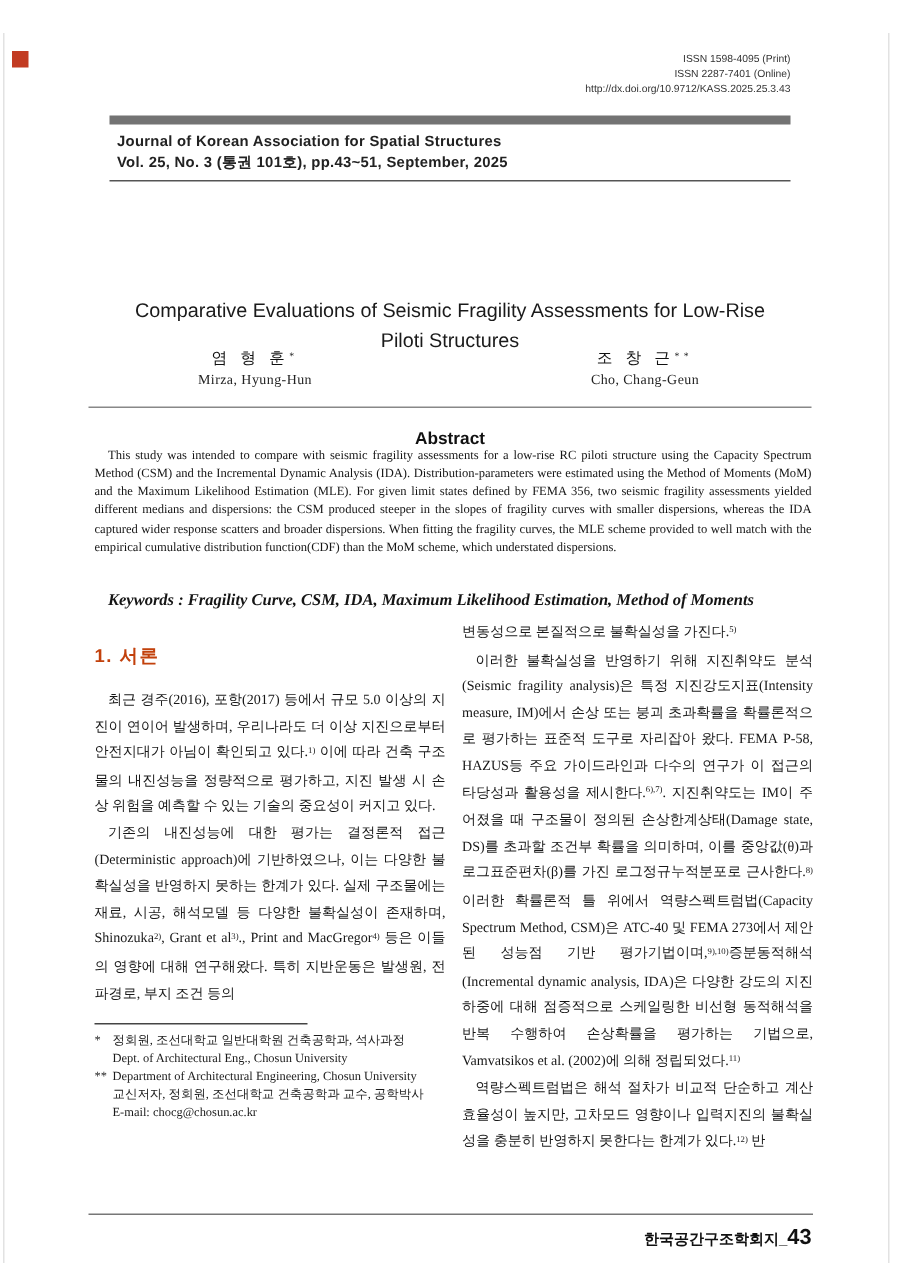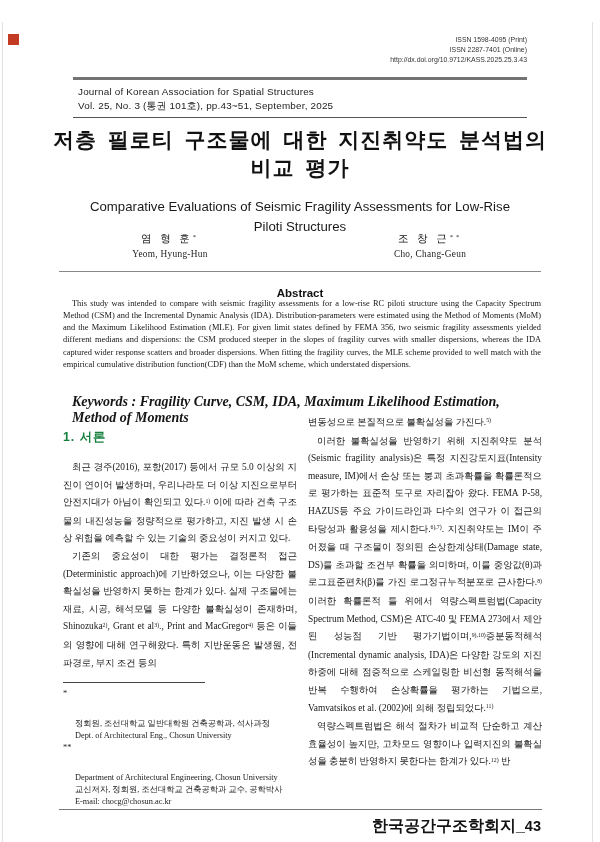--- a/index.html
+++ b/index.html
@@ -5,60 +5,60 @@
   html,body{margin:0;padding:0;background:#ffffff;}
   .page{position:relative;width:600px;height:842px;background:#ffffff;overflow:hidden;
         font-family:"Liberation Sans","DejaVu Sans",sans-serif;color:#1b1b1b;}
   .edge{position:absolute;top:22px;bottom:0;width:1px;background:#e2e2e2;}
   .edge-left{left:2px;}
   .edge-right{left:592px;}
   .red-mark{position:absolute;left:8px;top:34px;width:11px;height:11px;background:#c23b22;}
 
   .issn{position:absolute;top:35px;right:73px;text-align:right;font-size:6.9px;line-height:9.8px;color:#333;}
 
-  .masthead{position:absolute;left:73px;width:454px;top:77px;border-top:3px solid #737373;border-bottom:1px solid #555;
-            padding:4.5px 0 4px 5px;box-sizing:border-box;}
+  .masthead{position:absolute;left:73px;width:454px;top:77px;border-top:6px solid #737373;border-bottom:1px solid #555;
+            padding:4.5px 0 4px 5px;box-sizing:border-box;font-weight:bold;}
   .masthead div{font-size:9.9px;line-height:14px;color:#222;letter-spacing:0.2px;}
 
   .title-ko{position:absolute;left:0;width:600px;top:126px;text-align:center;font-weight:bold;
             font-size:21px;line-height:27.5px;letter-spacing:1px;word-spacing:4px;color:#111;}
   .title-en{position:absolute;left:0;width:600px;top:197px;text-align:center;font-weight:500;
             font-size:13.2px;line-height:19.5px;color:#1a1a1a;}
 
   .authors{position:absolute;left:40px;width:520px;top:232px;display:flex;}
   .author{width:50%;text-align:center;}
   .author-ko{font-size:10.5px;letter-spacing:3px;color:#111;}
   .author-en{font-size:9.3px;margin-top:3px;color:#222;letter-spacing:0.3px;}
 
   .serif{font-family:"Liberation Serif","DejaVu Serif",serif;}
 
   .abs-rule{position:absolute;left:59px;width:482px;top:271px;border-top:1px solid #888;}
   .abs-heading{position:absolute;left:0;width:600px;top:287px;text-align:center;font-weight:bold;font-size:11.5px;color:#111;}
   .abs-body{position:absolute;left:63px;width:478px;top:298px;font-size:8.4px;line-height:12.15px;
             text-align:justify;text-indent:9px;color:#151515;}
-  .keywords{position:absolute;left:72px;width:466px;top:394px;font-size:14px;font-style:italic;font-weight:600;color:#151515;}
+  .keywords{position:absolute;left:72px;width:466px;top:394px;font-size:11px;font-style:italic;font-weight:600;color:#151515;}
 
   .col{position:absolute;width:234px;}
   .col-left{left:63px;top:429px;}
   .col-right{left:308px;top:414px;}
-  .sec-heading{font-size:12.3px;font-weight:bold;letter-spacing:1px;color:#15803d;margin:0 0 13px 0;
+  .sec-heading{font-size:12.3px;font-weight:bold;letter-spacing:1px;color:#c2410c;margin:0 0 13px 0;
                font-family:"Liberation Sans","DejaVu Sans",sans-serif;}
   .para{font-size:9.4px;line-height:17.6px;text-align:justify;text-indent:9px;color:#171717;margin:0;}
   .para.no-indent{text-indent:0;}
   .sup{font-size:0.62em;position:relative;top:-0.45em;}
 
   .footnotes{position:absolute;left:63px;width:232px;top:682px;}
   .fn-divider{width:142px;border-top:1px solid #444;margin-bottom:5px;}
   .fn-item{display:flex;font-size:8.3px;line-height:11.9px;color:#1a1a1a;}
   .fn-marker{flex:0 0 12px;}
-  .fn-text{flex:1;margin-top:30px;}
+  .fn-text{flex:1;}
 
   .footer-rule{position:absolute;left:59px;width:483px;top:809px;border-top:1px solid #777;}
   .footer{position:absolute;right:59px;top:816px;text-align:right;}
-  .footer-label{font-size:16px;font-weight:bold;color:#111;}
+  .footer-label{font-size:10px;font-weight:bold;color:#111;}
   .footer-num{font-size:14.5px;font-weight:bold;color:#111;}
 </style>
 </head>
 <body>
 
 <div class="page">
   <div class="edge edge-left"></div>
   <div class="edge edge-right"></div>
   <div class="red-mark"></div>
 
@@ -66,52 +66,48 @@
     <div>ISSN 1598-4095 (Print)</div>
     <div>ISSN 2287-7401 (Online)</div>
     <div>http://dx.doi.org/10.9712/KASS.2025.25.3.43</div>
   </div>
 
   <div class="masthead">
     <div>Journal of Korean Association for Spatial Structures</div>
     <div>Vol. 25, No. 3 (통권 101호), pp.43~51, September, 2025</div>
   </div>
 
-  <div class="title-ko">
-    <div>저층 필로티 구조물에 대한 지진취약도 분석법의</div>
-    <div>비교 평가</div>
-  </div>
 
   <div class="title-en">
     <div>Comparative Evaluations of Seismic Fragility Assessments for Low-Rise</div>
     <div>Piloti Structures</div>
   </div>
 
   <div class="authors">
     <div class="author">
       <div class="author-ko serif"><span>염 형 훈</span><span class="sup">*</span></div>
-      <div class="author-en serif">Yeom, Hyung-Hun</div>
+      <div class="author-en serif">Mirza, Hyung-Hun</div>
     </div>
     <div class="author">
       <div class="author-ko serif"><span>조 창 근</span><span class="sup">**</span></div>
       <div class="author-en serif">Cho, Chang-Geun</div>
     </div>
   </div>
 
   <div class="abs-rule"></div>
   <div class="abs-heading">Abstract</div>
   <div class="abs-body serif">This study was intended to compare with seismic fragility assessments for a low-rise RC piloti structure using the Capacity Spectrum Method (CSM) and the Incremental Dynamic Analysis (IDA). Distribution-parameters were estimated using the Method of Moments (MoM) and the Maximum Likelihood Estimation (MLE). For given limit states defined by FEMA 356, two seismic fragility assessments yielded different medians and dispersions: the CSM produced steeper in the slopes of fragility curves with smaller dispersions, whereas the IDA captured wider response scatters and broader dispersions. When fitting the fragility curves, the MLE scheme provided to well match with the empirical cumulative distribution function(CDF) than the MoM scheme, which understated dispersions.</div>
   <div class="keywords serif">
     <span>Keywords : </span><span>Fragility Curve, CSM, IDA, Maximum Likelihood Estimation, Method of Moments</span>
   </div>
 
   <div class="col col-left">
     <h2 class="sec-heading">1. 서론</h2>
     <p class="para serif"><span>최근 경주(2016), 포항(2017) 등에서 규모 5.0 이상의 지진이 연이어 발생하며, 우리나라도 더 이상 지진으로부터 안전지대가 아님이 확인되고 있다.</span><span class="sup">1)</span><span> 이에 따라 건축 구조물의 내진성능을 정량적으로 평가하고, 지진 발생 시 손상 위험을 예측할 수 있는 기술의 중요성이 커지고 있다.</span></p>
-    <p class="para serif"><span>기존의 중요성이 대한 평가는 결정론적 접근(Deterministic approach)에 기반하였으나, 이는 다양한 불확실성을 반영하지 못하는 한계가 있다. 실제 구조물에는 재료, 시공, 해석모델 등 다양한 불확실성이 존재하며, Shinozuka</span><span class="sup">2)</span><span>, Grant et al</span><span class="sup">3)</span><span>., Print and MacGregor</span><span class="sup">4)</span><span> 등은 이들의 영향에 대해 연구해왔다. 특히 지반운동은 발생원, 전파경로, 부지 조건 등의</span></p>
+    <p class="para serif"><span>기존의 내진성능에 대한 평가는 결정론적 접근(Deterministic approach)에 기반하였으나, 이는 다양한 불확실성을 반영하지 못하는 한계가 있다. 실제 구조물에는 재료, 시공, 해석모델 등 다양한 불확실성이 존재하며, Shinozuka</span><span class="sup">2)</span><span>, Grant et al</span><span class="sup">3)</span><span>., Print and MacGregor</span><span class="sup">4)</span><span> 등은 이들의 영향에 대해 연구해왔다. 특히 지반운동은 발생원, 전파경로, 부지 조건 등의</span></p>
   </div>
 
   <div class="col col-right">
     <p class="para serif no-indent"><span>변동성으로 본질적으로 불확실성을 가진다.</span><span class="sup">5)</span></p>
     <p class="para serif"><span>이러한 불확실성을 반영하기 위해 지진취약도 분석(Seismic fragility analysis)은 특정 지진강도지표(Intensity measure, IM)에서 손상 또는 붕괴 초과확률을 확률론적으로 평가하는 표준적 도구로 자리잡아 왔다. FEMA P-58, HAZUS등 주요 가이드라인과 다수의 연구가 이 접근의 타당성과 활용성을 제시한다.</span><span class="sup">6),7)</span><span>. 지진취약도는 IM이 주어졌을 때 구조물이 정의된 손상한계상태(Damage state, DS)를 초과할 조건부 확률을 의미하며, 이를 중앙값(θ)과 로그표준편차(β)를 가진 로그정규누적분포로 근사한다.</span><span class="sup">8)</span><span> 이러한 확률론적 틀 위에서 역량스펙트럼법(Capacity Spectrum Method, CSM)은 ATC-40 및 FEMA 273에서 제안된 성능점 기반 평가기법이며,</span><span class="sup">9),10)</span><span>증분동적해석(Incremental dynamic analysis, IDA)은 다양한 강도의 지진하중에 대해 점증적으로 스케일링한 비선형 동적해석을 반복 수행하여 손상확률을 평가하는 기법으로, Vamvatsikos et al. (2002)에 의해 정립되었다.</span><span class="sup">11)</span></p>
     <p class="para serif"><span>역량스펙트럼법은 해석 절차가 비교적 단순하고 계산 효율성이 높지만, 고차모드 영향이나 입력지진의 불확실성을 충분히 반영하지 못한다는 한계가 있다.</span><span class="sup">12)</span><span> 반</span></p>
   </div>
 
   <div class="footnotes serif">
     <div class="fn-divider"></div>

